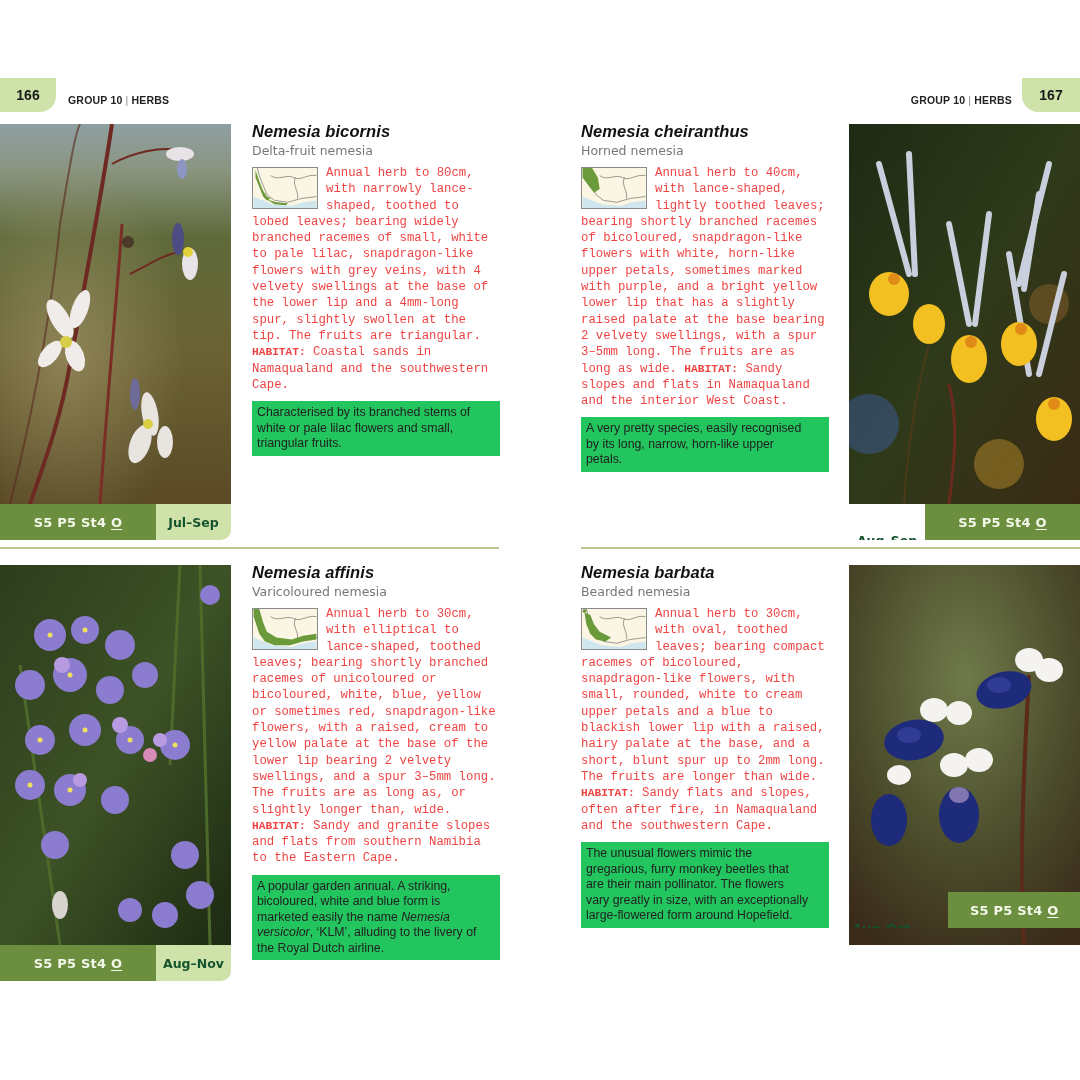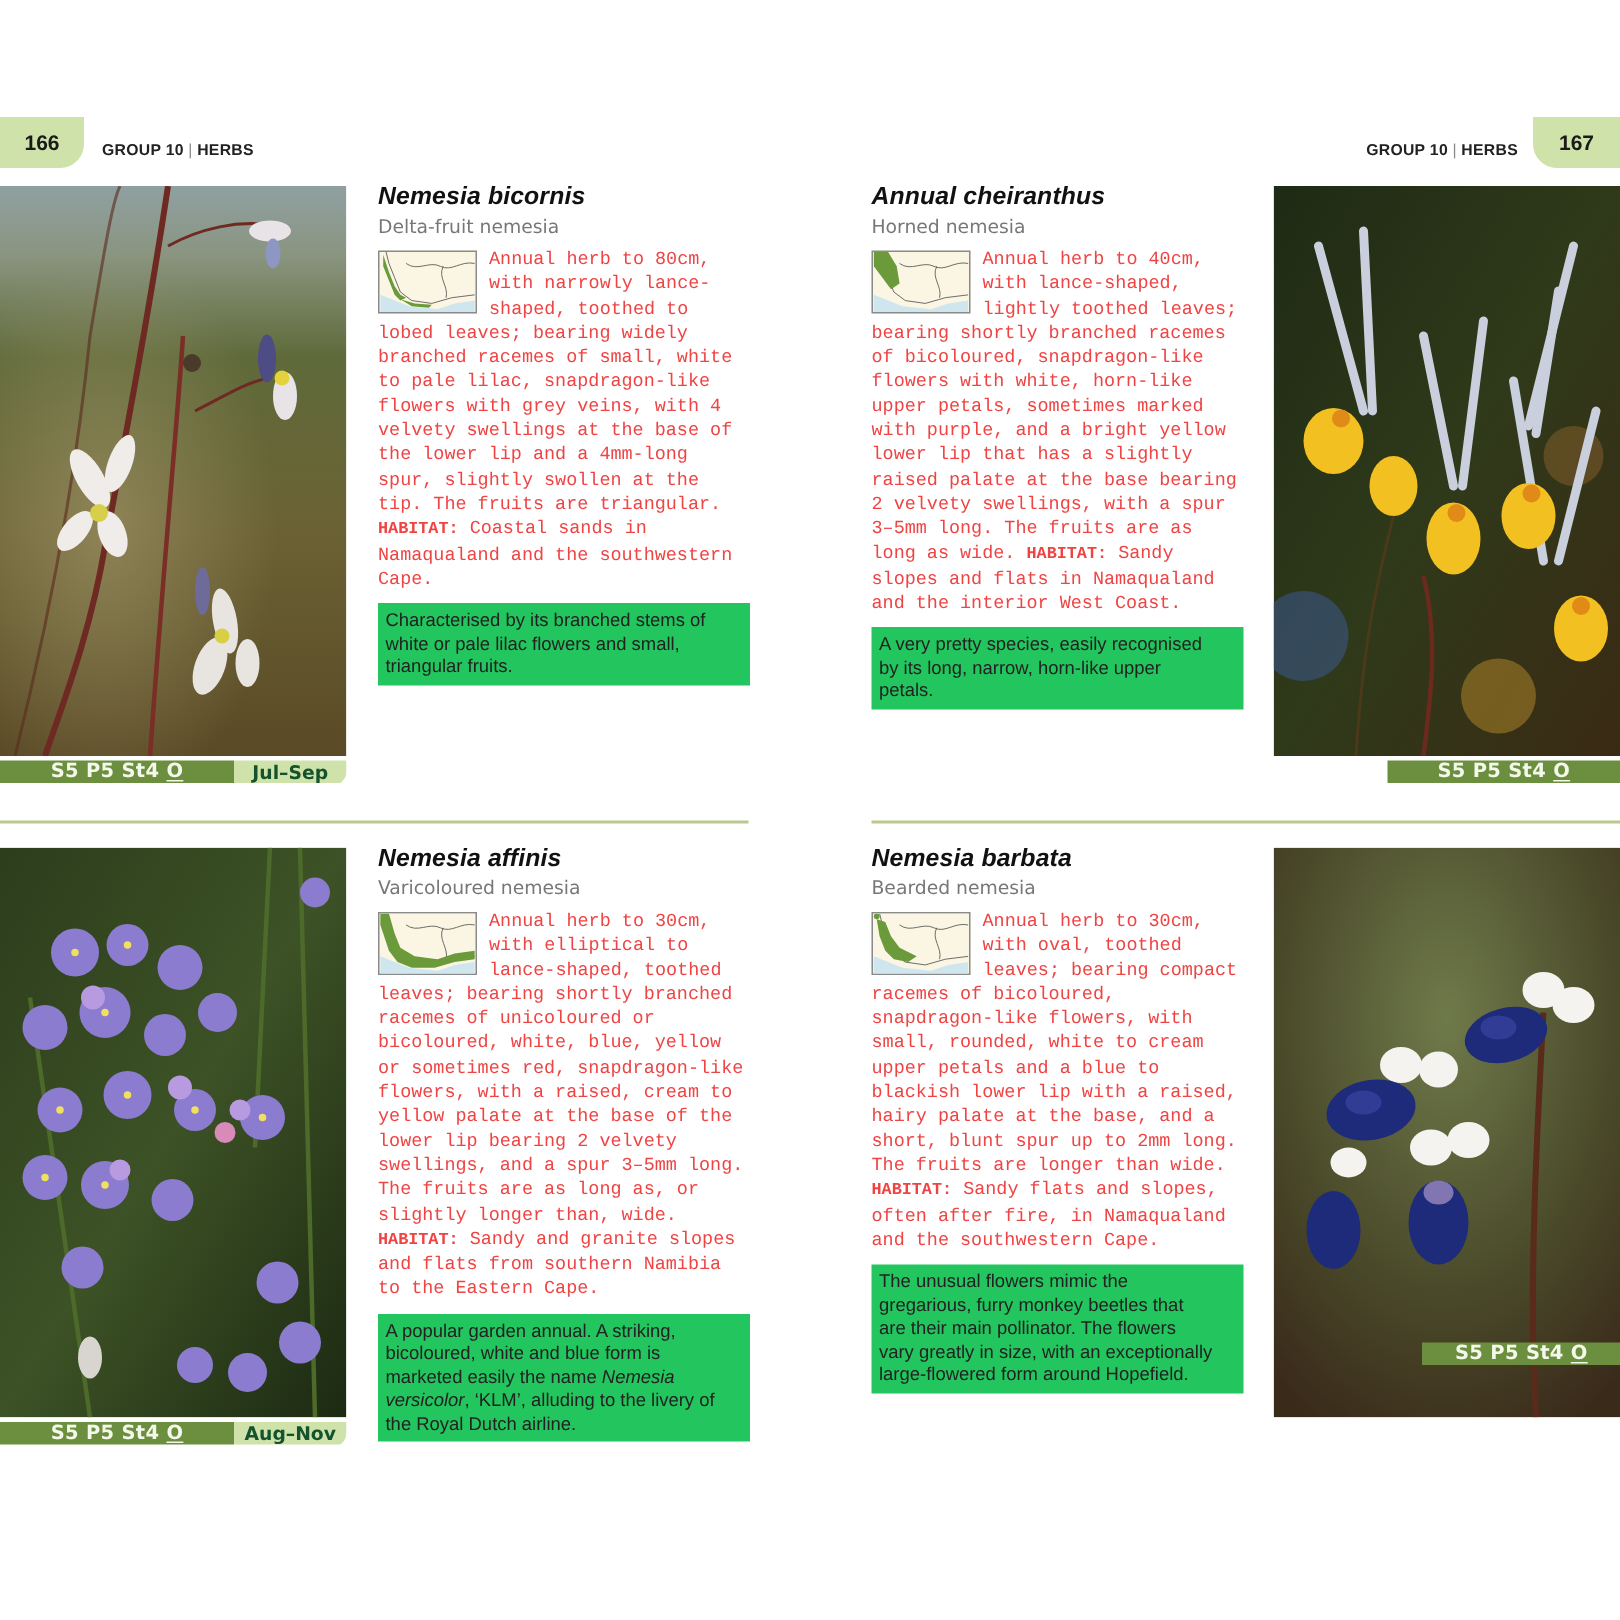--- a/index.html
+++ b/index.html
@@ -20,23 +20,22 @@
   .running-head .sep { color: #888; font-weight: normal; padding: 0 3px; }
   .running-head.left { left: 68px; }
   .running-head.right { right: 68px; }
 
   .photo {
     position: absolute; overflow: hidden;
   }
   .photo svg { display: block; width: 100%; height: 100%; }
 
   .badge {
-    position: absolute; height: 20px; display: flex; font-weight: bold; font-size: 13px;
+    position: absolute; height: 36px; display: flex; font-weight: bold; font-size: 13px;
     font-family: "DejaVu Sans", sans-serif;
-    align-items: center;
   }
   .badge .codes {
     background: #6b8f3e; color: #f4f8ea; display: flex; align-items: center; justify-content: center;
     letter-spacing: 0.2px;
   }
   .badge .codes u { text-decoration: underline; text-underline-offset: 2px; }
   .badge .months {
     background: #cfe2aa; color: #14532d; display: flex; align-items: center; justify-content: center;
     font-size: 12.5px;
   }
@@ -155,21 +154,21 @@
         </svg>
     </div>
     <span>Annual herb to 80cm, with narrowly lance-shaped, toothed to lobed leaves; bearing widely branched racemes of small, white to pale lilac, snapdragon-like flowers with grey veins, with 4 velvety swellings at the base of the lower lip and a 4mm-long spur, slightly swollen at the tip. The fruits are triangular.</span>
     <b>HABITAT:</b>
     <span>Coastal sands in Namaqualand and the southwestern Cape.</span>
   </div>
   <div class="note">Characterised by its branched stems of white or pale lilac flowers and small, triangular fruits.</div>
 </div>
 
 <div class="entry" style="left:581px;top:121px;">
-  <h2>Annual cheiranthus</h2>
+  <h2>Nemesia cheiranthus</h2>
   <div class="common">Horned nemesia</div>
   <div class="desc">
     <div class="map">
       <svg viewBox="0 0 66 42">
           <rect width="66" height="42" fill="#fbf5e3"></rect>
           <path d="M0 30 L10 34 L20 38 L40 40 L52 36 L66 34 L66 42 L0 42Z" fill="#cfe6ef"></path>
           <path d="M4 0 L6 8 L10 18 L14 28 L22 34 L36 36 L50 32 L66 30" stroke="#555" stroke-width="0.6" fill="none"></path>
           <path d="M18 8 C26 14 34 6 42 10 C50 14 56 6 66 8" stroke="#555" stroke-width="0.6" fill="none"></path>
           <path d="M44 10 C40 18 48 24 46 32" stroke="#555" stroke-width="0.6" fill="none"></path>
           <path d="M0 0 L10 0 L16 10 L18 22 L12 26 L6 18 L0 10Z" fill="#6b9a3a"></path>

